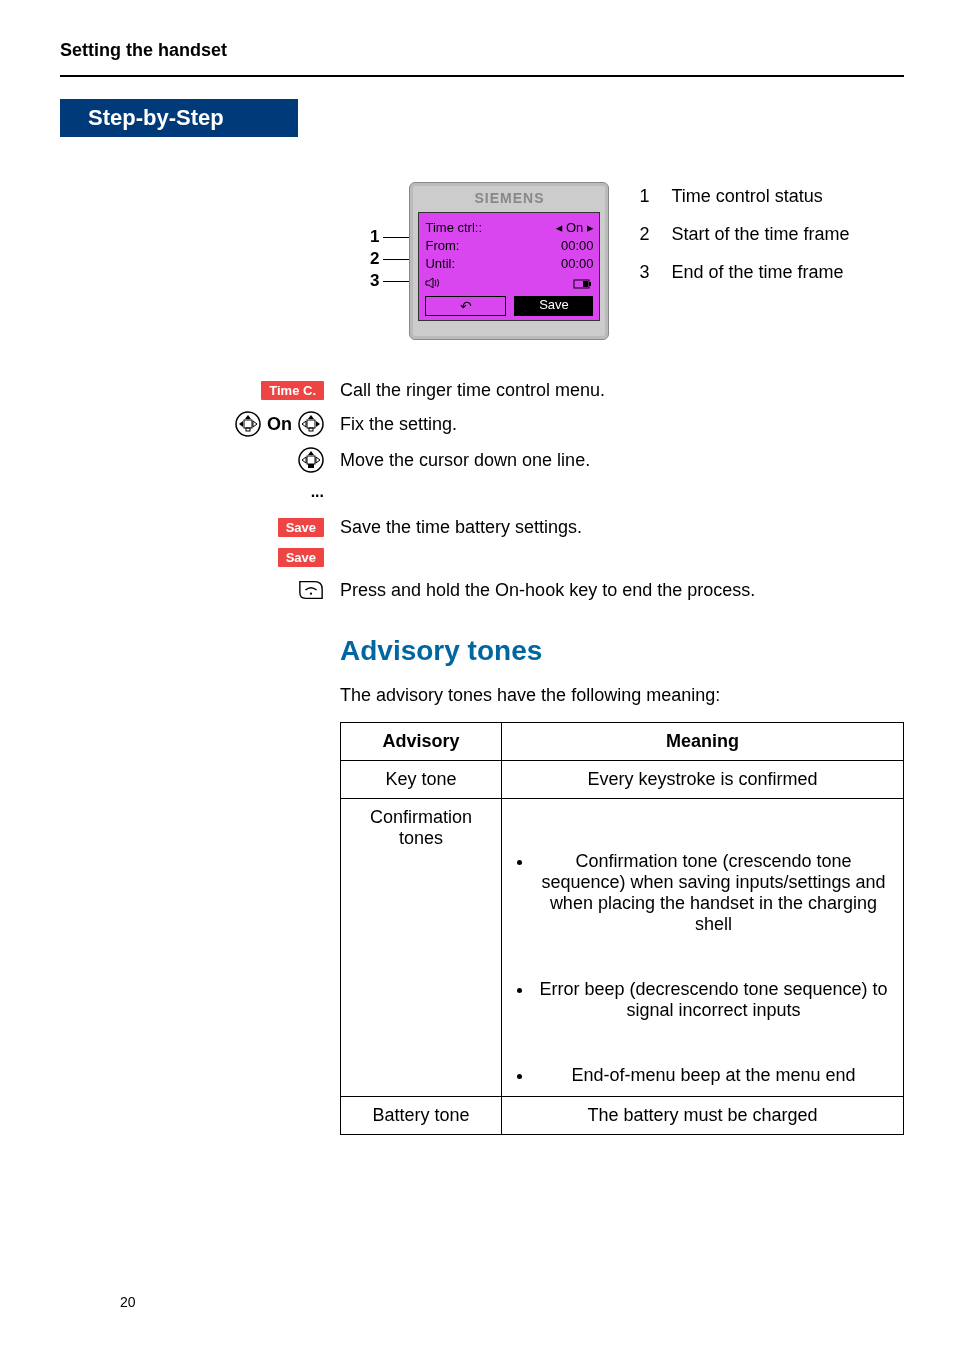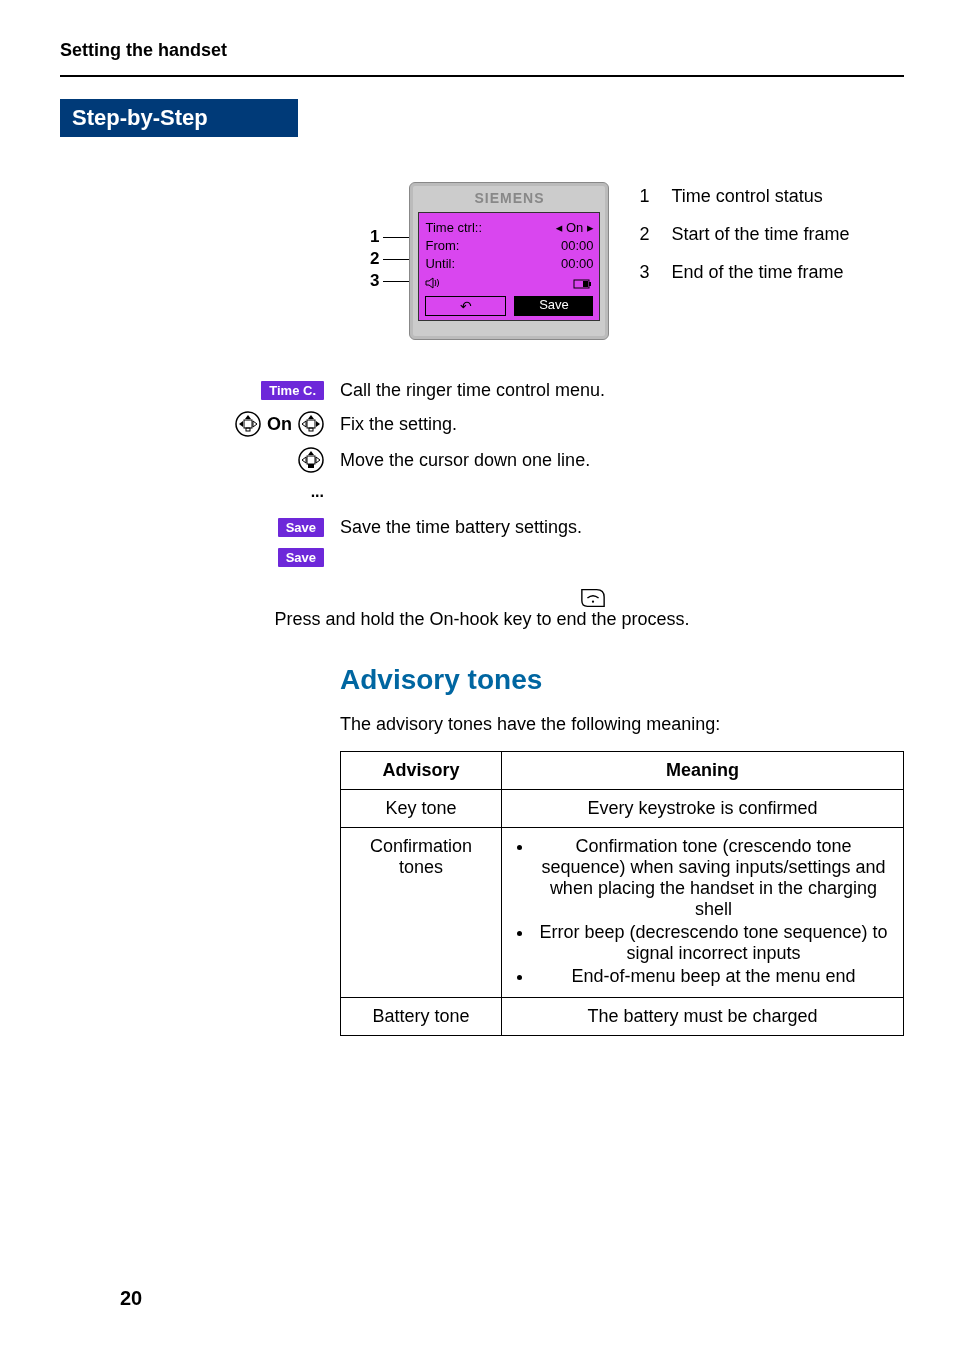--- a/index.html
+++ b/index.html
@@ -17,21 +17,21 @@
     font-size: 18px;
     padding-bottom: 14px;
     border-bottom: 2px solid #000;
     margin-bottom: 22px;
   }
   .step-banner {
     background: #003a78;
     color: #fff;
     font-weight: bold;
     font-size: 22px;
-    padding: 6px 12px;
+    padding: 6px 28px;
     width: 238px;
     box-sizing: border-box;
     margin-bottom: 45px;
   }
   .main-area {
     margin-left: 280px;
   }
   .top-row {
     display: flex;
     gap: 30px;
@@ -116,21 +116,21 @@
     align-items:center;
     gap:6px;
     box-sizing:border-box;
     padding-right:16px;
   }
   .step-right {
     flex:1;
     font-size:18px;
   }
   .mini-btn {
-    background:#6d28d9;
+    background:#ef4444;
     color:#fff;
     font-size:13px;
     font-weight:bold;
     padding:2px 8px;
     border-radius:1px;
     display:inline-block;
   }
   .nav-icon {
     width:26px; height:26px;
   }
@@ -152,27 +152,27 @@
     font-size:18px;
   }
   table.adv th, table.adv td {
     border:1px solid #000;
     padding:8px 10px;
     text-align:center;
     vertical-align:top;
   }
   table.adv th { font-weight:bold; }
   table.adv ul { margin:0; padding-left:22px; }
-  table.adv li { margin-bottom:2px; }
+  table.adv li { margin-bottom:2px;margin-top:44px; }
   .page-num {
     position:absolute;
     left:60px;
     bottom:30px;
-    font-weight:bold;
-    font-size:20px;
+    font-weight:normal;
+    font-size:14px;
   }
   .page-wrap { position:relative; min-height:1300px; }
 </style>
 </head>
 <body>
 <div class="page-wrap">
 
 <div class="header">Setting the handset</div>
 
 <div class="step-banner">Step-by-Step</div>
@@ -309,21 +309,21 @@
         </div>
     <div class="step-right">Save the time battery settings.</div>
   </div>
 
   <div class="step-row">
     <div class="step-left">
           <span class="mini-btn">Save</span>
         </div>
   </div>
 
-  <div class="step-row" style="margin-top:20px;flex-direction:column;">
+  <div class="step-row" style="margin-top:12px;">
     <div class="step-left">
       <svg class="onhook" viewBox="0 0 28 22">
             <path d="M2 2 L18 2 Q26 2 26 10 L26 20 L8 20 Q2 20 2 14 Z" fill="none" stroke="#000" stroke-width="1.5"></path>
             <path d="M8 11 Q14 6 20 11" fill="none" stroke="#000" stroke-width="1.5"></path>
             <circle cx="14" cy="15" r="1.2" fill="#000"></circle>
           </svg>
     </div>
     <div class="step-right">Press and hold the On-hook key to end the process.</div>
   </div>
 

